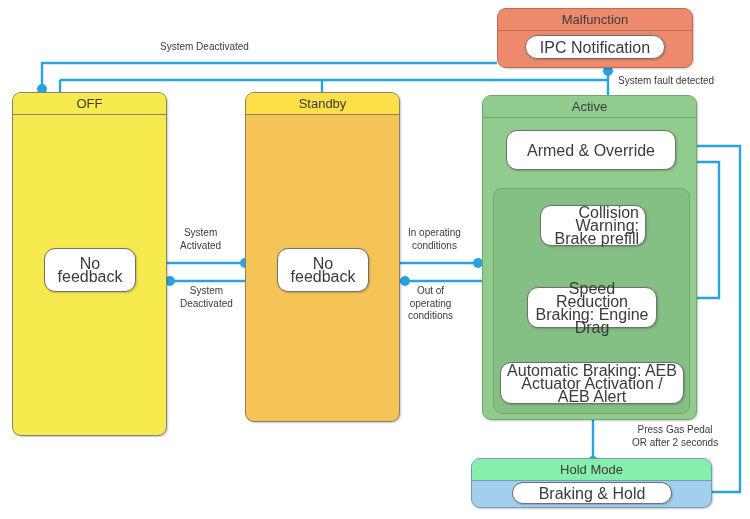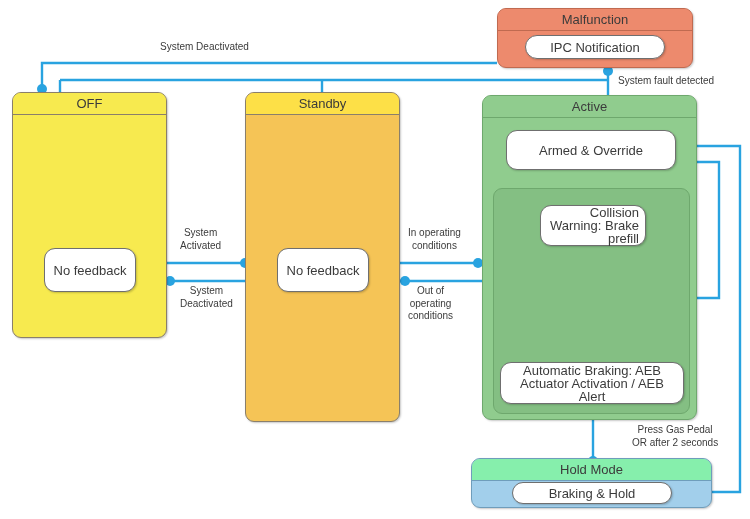--- a/index.html
+++ b/index.html
@@ -10,21 +10,21 @@
 
   
   .state{position:absolute;border:1px solid #8a7f6b;border-radius:9px;
          box-sizing:border-box;box-shadow:1px 1px 2px rgba(0,0,0,.22);}
   .state .hdr{height:22px;line-height:22px;text-align:center;font-size:13px;
               color:#3b3b3b;border-bottom:1px solid #8a7f6b;
               border-radius:8px 8px 0 0;box-sizing:border-box;}
   .state .body{position:relative;width:100%;height:calc(100% - 23px);
                border-radius:0 0 8px 8px;}
 
-  .s-off{left:12px;top:92px;width:155px;height:246px;background:#f7ea4f;}
+  .s-off{left:12px;top:92px;width:155px;height:344px;background:#f7ea4f;}
   .s-off .hdr{background:#f7ea4f;}
   .s-standby{left:245px;top:92px;width:155px;height:330px;background:#f5c456;}
   .s-standby .hdr{background:#fde047;}
   .s-active{left:482px;top:95px;width:215px;height:325px;background:#90cc8e;
             border-color:#6ea86d;}
   .s-active .hdr{background:#90cc8e;border-bottom-color:#6ea86d;}
   .s-malf{left:497px;top:8px;width:196px;height:60px;background:#ed8a6d;
           border-color:#c06a50;}
   .s-malf .hdr{background:#ed8a6d;border-bottom-color:#c06a50;}
   .s-hold{left:471px;top:458px;width:241px;height:50px;background:#a2cfeb;
@@ -33,21 +33,21 @@
 
   
   .subregion{position:absolute;left:493px;top:188px;width:197px;height:226px;
              background:#84bf83;border:1px solid #6ea86d;border-radius:9px;
              box-sizing:border-box;}
 
   
   .node{position:absolute;background:#ffffff;border:1px solid #6f6f6f;
         border-radius:11px;box-sizing:border-box;display:flex;
         align-items:center;justify-content:center;text-align:center;
-        font-size:13px;line-height:13px;color:#3b3b3b;
+        font-size:16px;line-height:13px;color:#3b3b3b;
         box-shadow:1px 1px 2px rgba(0,0,0,.20);padding:2px 6px;}
   .n-off-fb{left:44px;top:248px;width:92px;height:44px;}
   .n-sb-fb{left:277px;top:248px;width:92px;height:44px;}
   .n-ipc{left:525px;top:35px;width:140px;height:24px;border-radius:12px;}
   .n-armed{left:506px;top:130px;width:170px;height:40px;}
   .n-cw{left:540px;top:205px;width:106px;height:41px;text-align:right;}
   .n-srb{left:527px;top:287px;width:130px;height:41px;}
   .n-mb{left:500px;top:362px;width:184px;height:42px;}
   .n-hold{left:512px;top:482px;width:160px;height:22px;border-radius:11px;}
 
@@ -147,20 +147,22 @@
 
   <div class="state s-active">
     <div class="hdr">Active</div>
     <div class="body"></div>
   </div>
   <div class="subregion"></div>
 
   <div class="node n-armed">Armed &amp; Override</div>
   <div class="node n-cw">Collision Warning:
 Brake prefill</div>
+  <div class="node n-srb">Speed Reduction Braking:
+Engine Drag</div>
   <div class="node n-mb">Automatic Braking:
 AEB Actuator Activation / AEB Alert</div>
 
   <div class="state s-hold">
     <div class="hdr">Hold Mode</div>
     <div class="body"></div>
   </div>
   <div class="node n-hold">Braking &amp; Hold</div>
 
   <div class="lbl l-sysdeact-top">System Deactivated</div>

